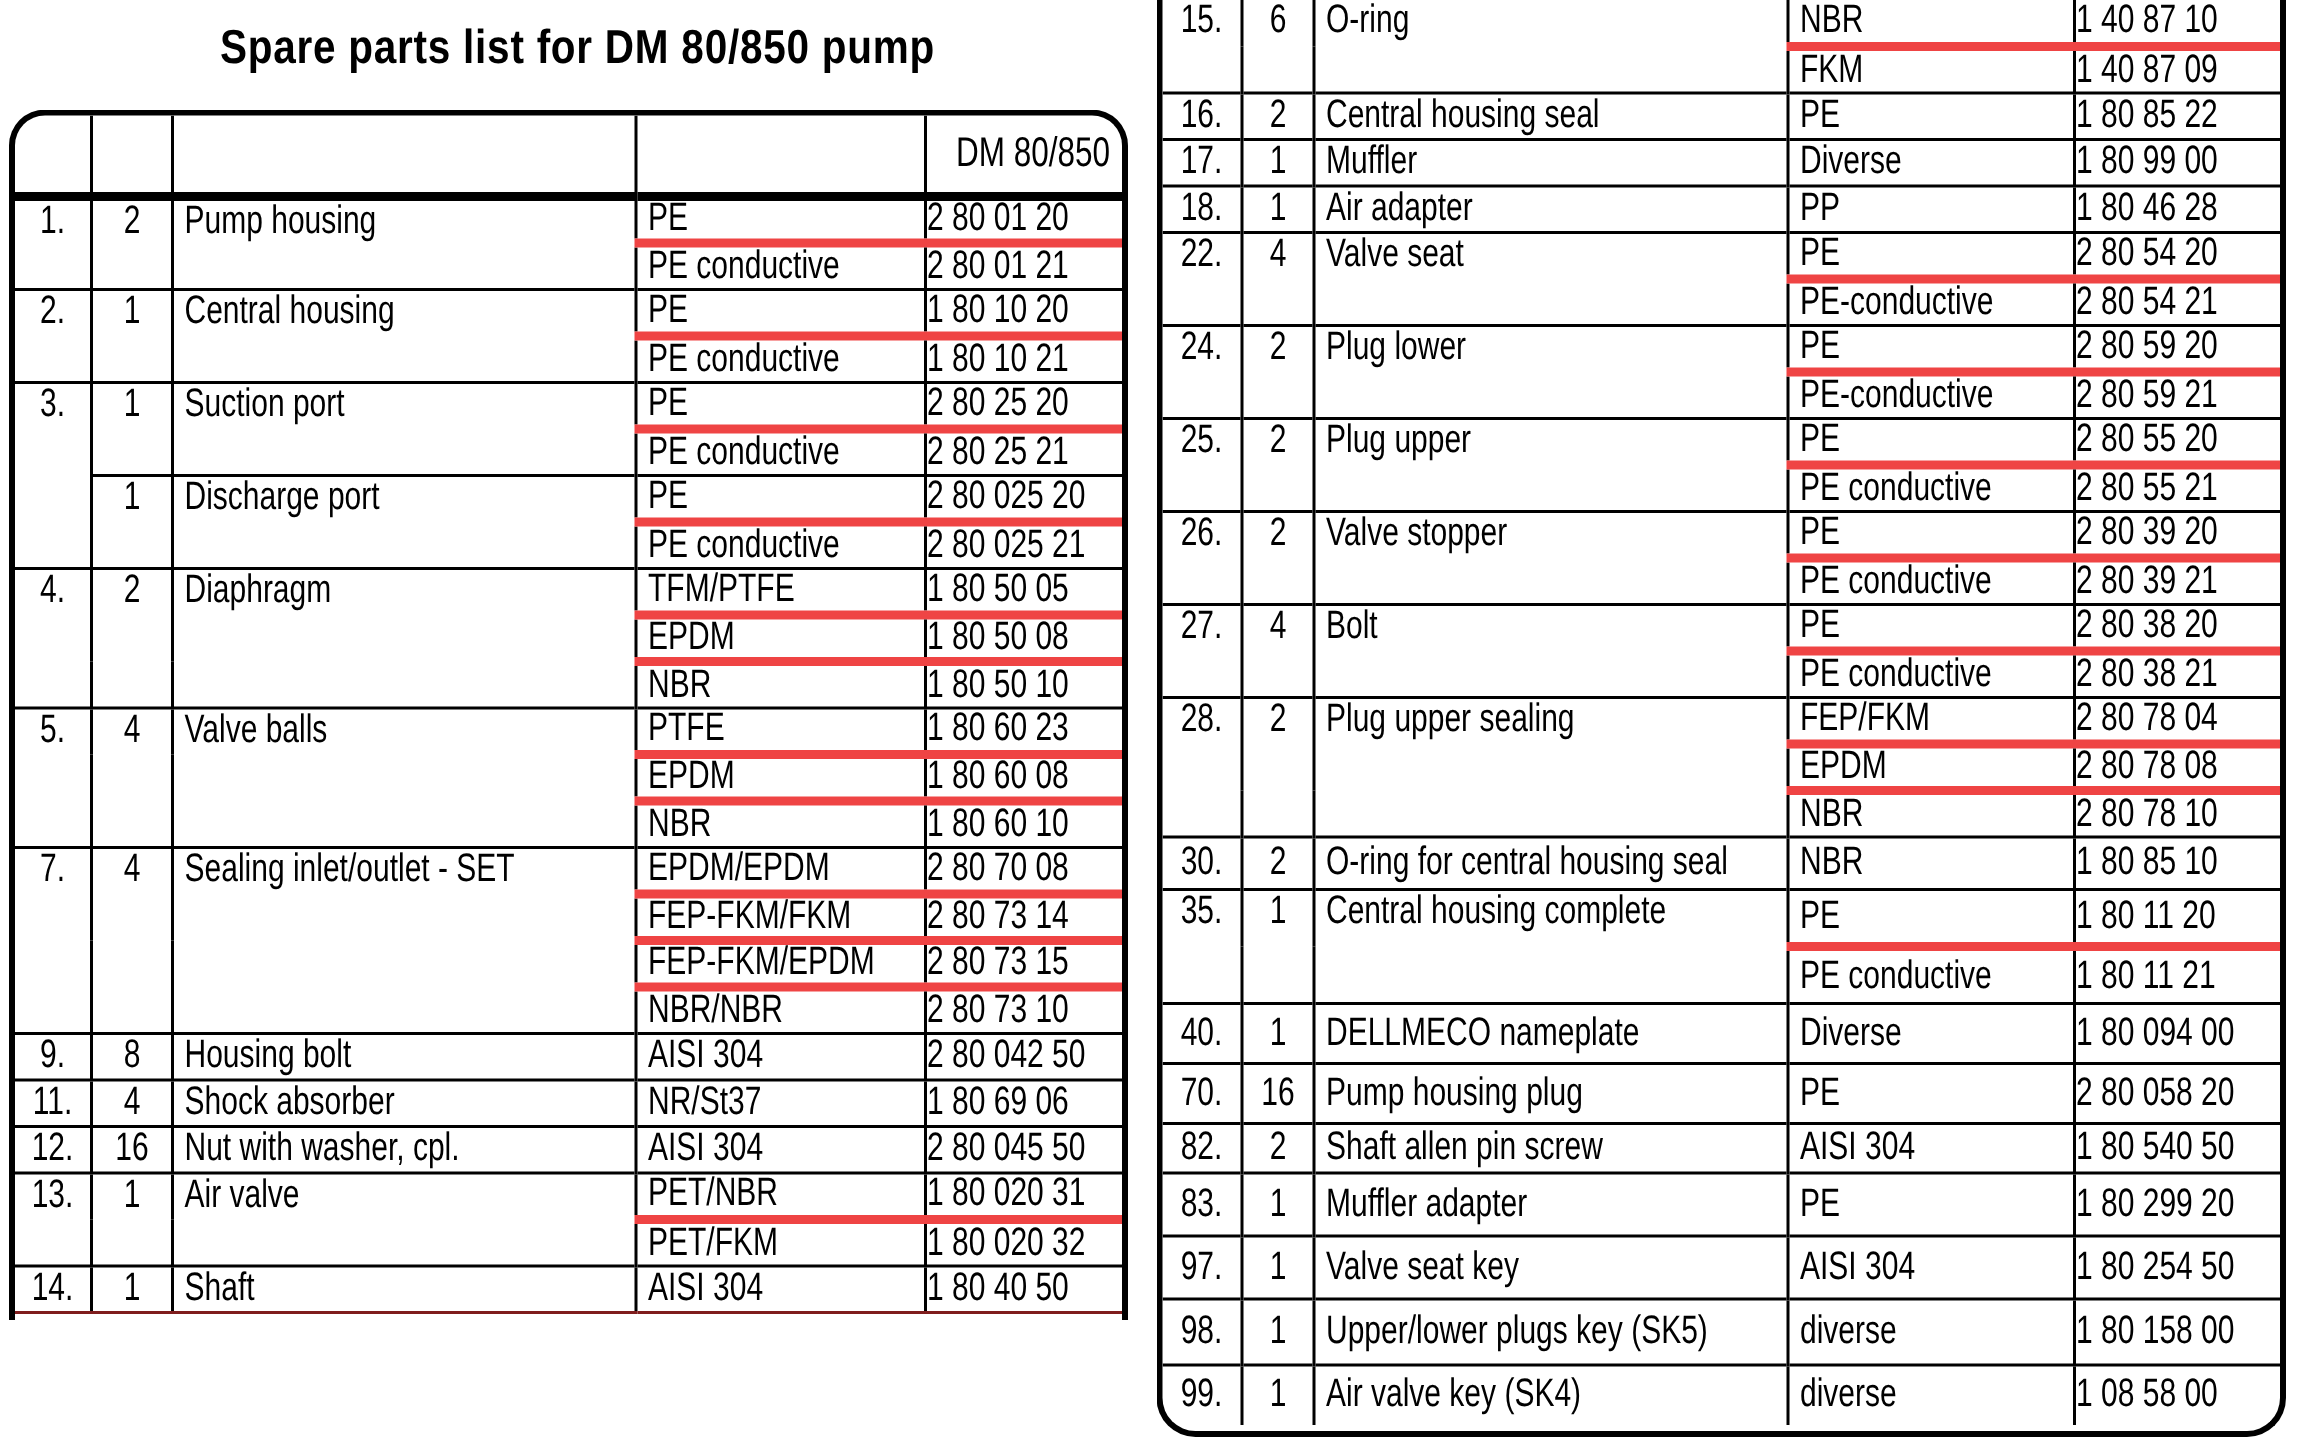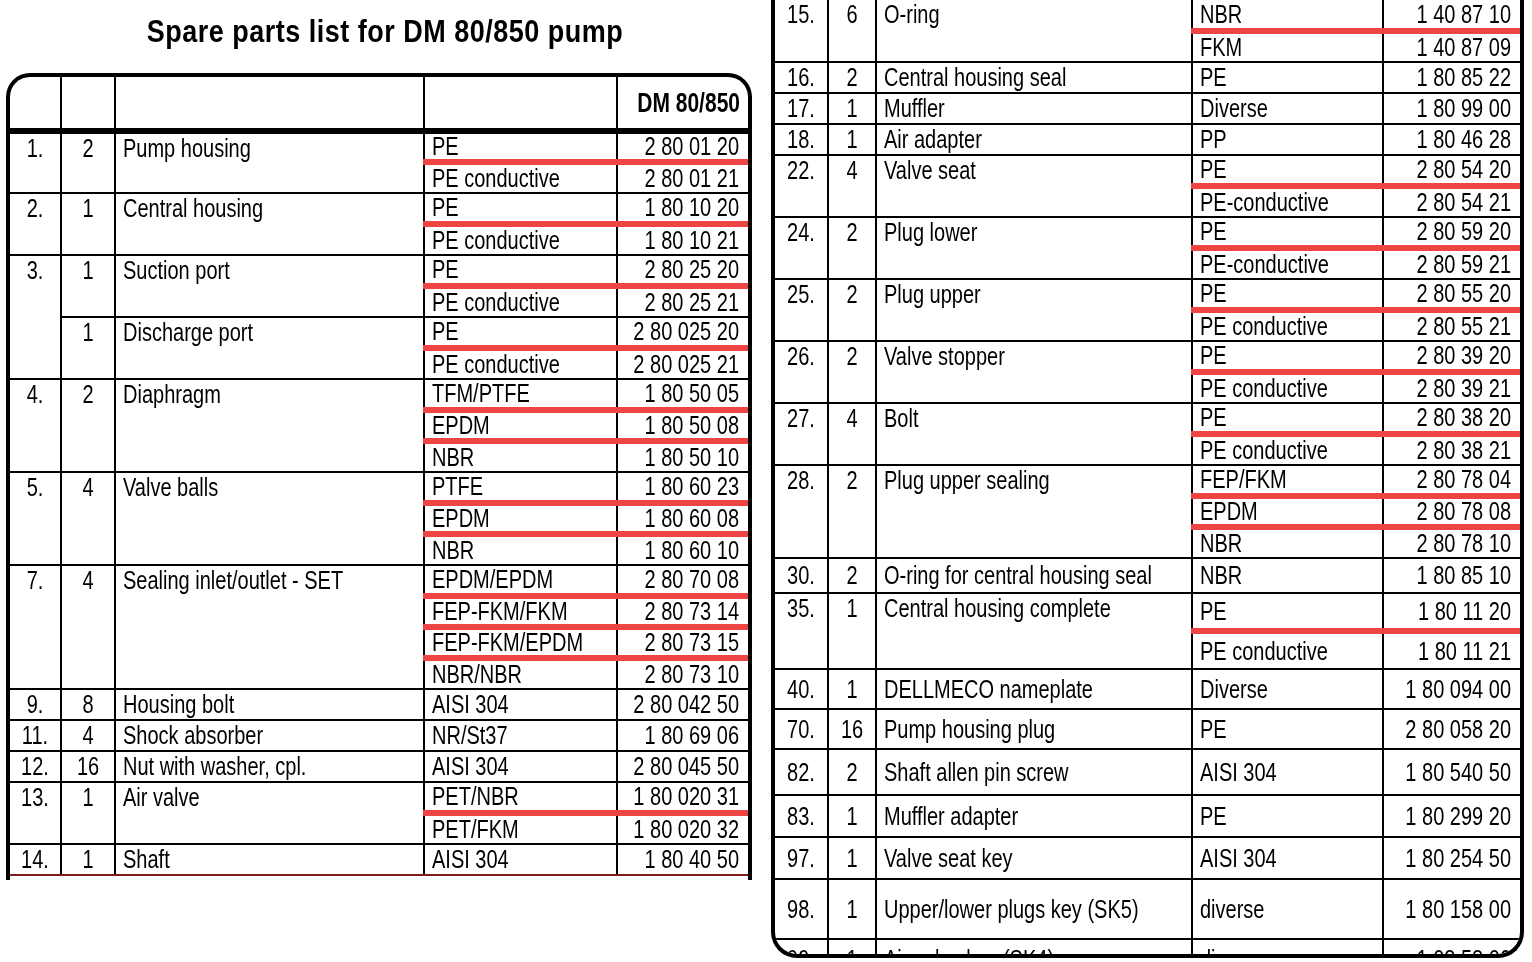--- a/index.html
+++ b/index.html
@@ -20,27 +20,27 @@
 
   table{border-collapse:collapse;table-layout:fixed;}
   .left-panel table{width:738px;}
   .right-panel table{width:745px;}
 
   th,td{padding:0;font-size:20px;font-weight:normal;}
   .tx{display:inline-block;transform:scaleY(1.32);transform-origin:50% 52%;white-space:nowrap;}
 
   thead th{height:51px;border-bottom:6px solid #000;border-left:2px solid #000;}
   thead th:first-child{border-left:none;}
-  th.c-part{text-align:right;padding-right:8px;font-weight:bold;font-size:21px;}
+  th.c-part{text-align:right;padding-right:8px;font-weight:normal;font-size:21px;}
 
   td{vertical-align:middle;border:0 solid #000;}
   td.c-qty,td.c-name,td.c-mat,td.c-part{border-left:2px solid #000;}
   td.c-no,td.c-qty{text-align:center;}
   td.c-name,td.c-mat{text-align:left;padding-left:7px;}
-  td.c-part{text-align:right;padding-right:9px;}
+  td.c-part{padding-right:9px;}
 
   tr.g-first > td{border-top:2px solid #000;}
   tr.v-row > td{border-top:6px solid #ef4444;}
   .right-panel tbody tr:first-child > td{border-top:none;}
   .left-panel tbody tr:last-child > td{border-bottom:2px solid #7f1d1d;}
 
   td.vtop{vertical-align:top;padding-top:3px;}
 </style>
 </head>
 <body>
@@ -342,42 +342,42 @@
             <td class="c-mat"><span class="tx">Diverse</span></td>
             <td class="c-part"><span class="tx">1 80 094 00</span></td>
           </tr>
           <tr class="g-first" style="height: 40px;">
             <td class="c-no"><span class="tx">70.</span></td>
             <td class="c-qty"><span class="tx">16</span></td>
             <td class="c-name"><span class="tx">Pump housing plug</span></td>
             <td class="c-mat"><span class="tx">PE</span></td>
             <td class="c-part"><span class="tx">2 80 058 20</span></td>
           </tr>
-          <tr class="g-first" style="height: 46px;">
+          <tr class="g-first" style="height: 33px;">
             <td class="c-no"><span class="tx">82.</span></td>
             <td class="c-qty"><span class="tx">2</span></td>
             <td class="c-name"><span class="tx">Shaft allen pin screw</span></td>
             <td class="c-mat"><span class="tx">AISI 304</span></td>
             <td class="c-part"><span class="tx">1 80 540 50</span></td>
           </tr>
           <tr class="g-first" style="height: 42px;">
             <td class="c-no"><span class="tx">83.</span></td>
             <td class="c-qty"><span class="tx">1</span></td>
             <td class="c-name"><span class="tx">Muffler adapter</span></td>
             <td class="c-mat"><span class="tx">PE</span></td>
             <td class="c-part"><span class="tx">1 80 299 20</span></td>
           </tr>
           <tr class="g-first" style="height: 42px;">
             <td class="c-no"><span class="tx">97.</span></td>
             <td class="c-qty"><span class="tx">1</span></td>
             <td class="c-name"><span class="tx">Valve seat key</span></td>
             <td class="c-mat"><span class="tx">AISI 304</span></td>
             <td class="c-part"><span class="tx">1 80 254 50</span></td>
           </tr>
-          <tr class="g-first" style="height: 60px;">
+          <tr class="g-first" style="height: 44px;">
             <td class="c-no"><span class="tx">98.</span></td>
             <td class="c-qty"><span class="tx">1</span></td>
             <td class="c-name"><span class="tx">Upper/lower plugs key (SK5)</span></td>
             <td class="c-mat"><span class="tx">diverse</span></td>
             <td class="c-part"><span class="tx">1 80 158 00</span></td>
           </tr>
           <tr class="g-first" style="height: 40px;">
             <td class="c-no"><span class="tx">99.</span></td>
             <td class="c-qty"><span class="tx">1</span></td>
             <td class="c-name"><span class="tx">Air valve key (SK4)</span></td>

